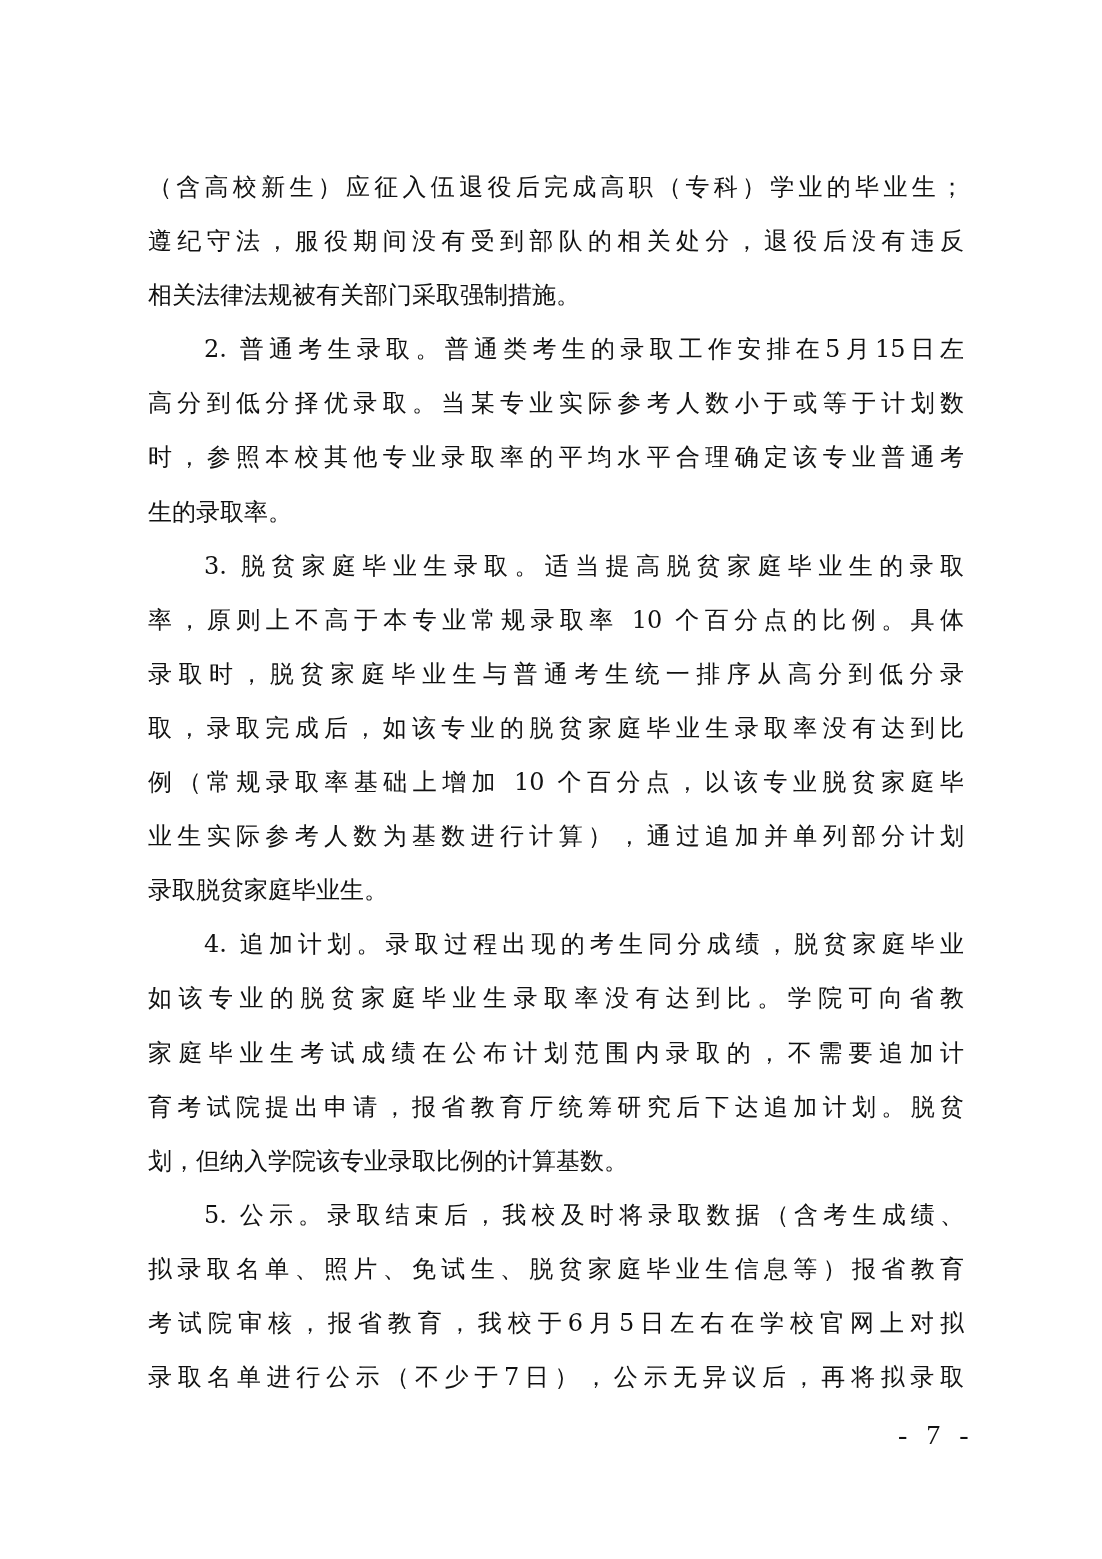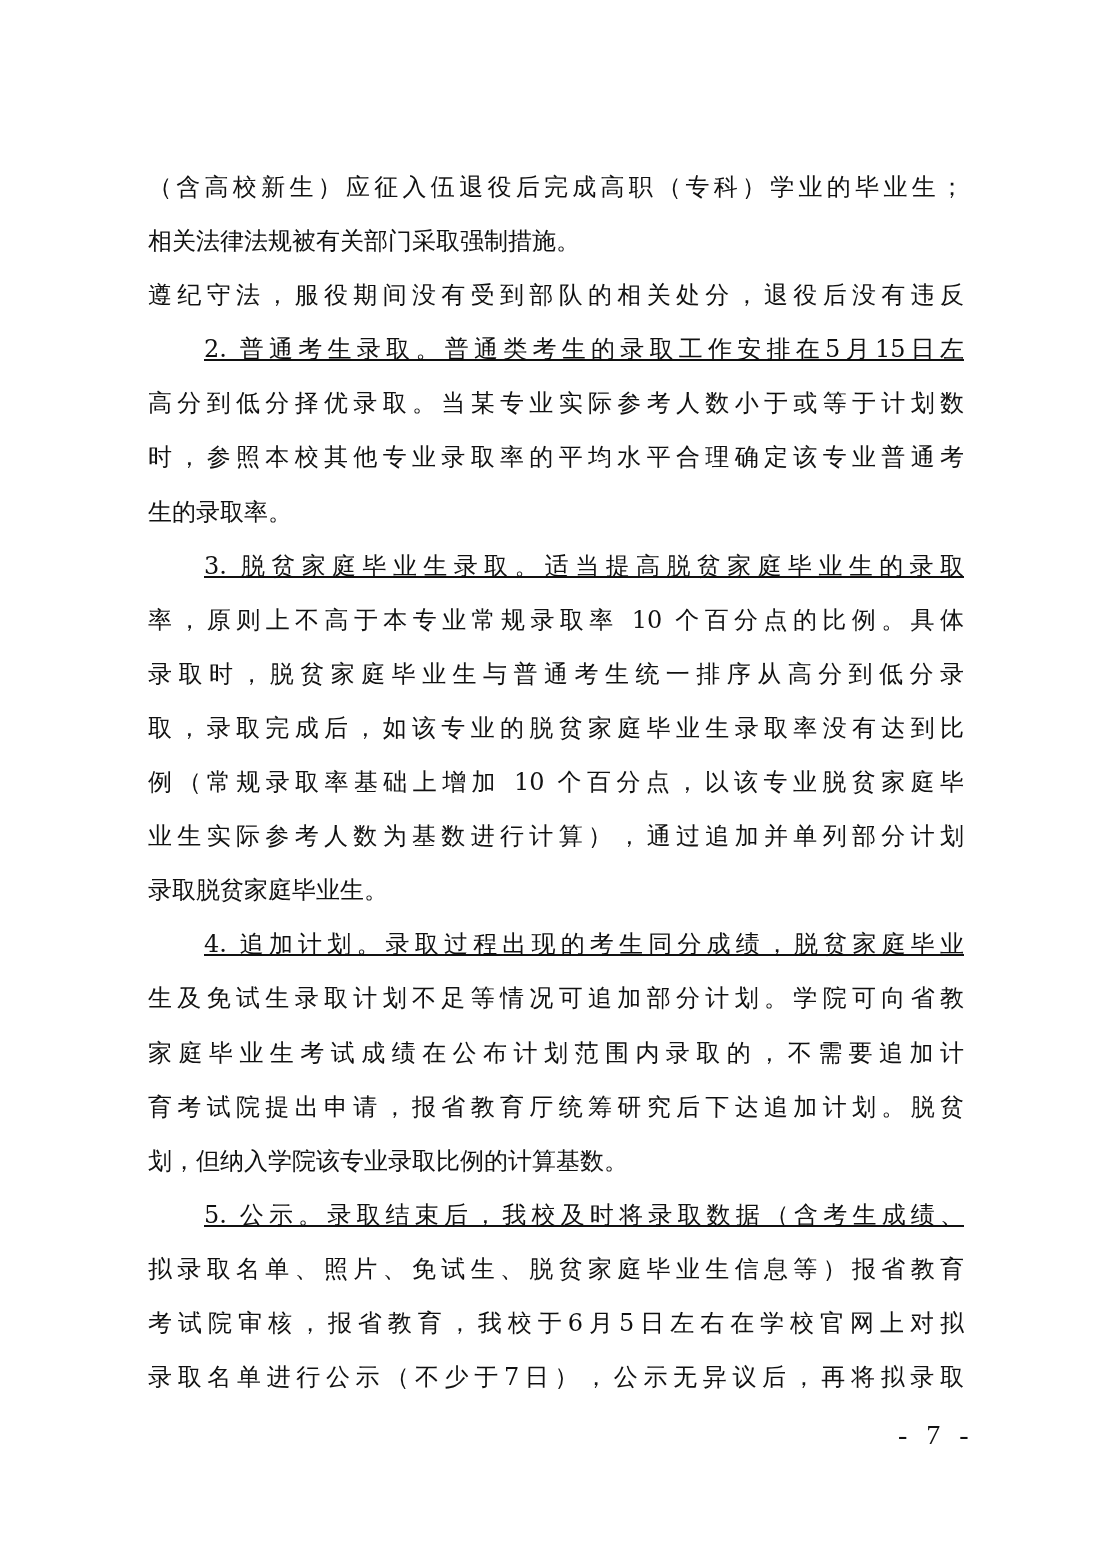--- a/index.html
+++ b/index.html
@@ -28,41 +28,40 @@
       white-space: nowrap;
       text-align: justify;
       text-align-last: justify;
       letter-spacing: 0;
     }
     .line.last {
       text-align-last: left;
     }
     .line.indent {
       padding-left: 56px;
-      text-decoration: underline;
     }
     .page-number {
       position: absolute;
       left: 898px;
       top: 1418px;
       font-size: 28px;
       line-height: 34px;
       font-family: "Liberation Serif", "DejaVu Serif", serif;
       letter-spacing: 6px;
     }
   </style>
 </head>
 <body>
 
 <div class="page">
 
   <div>
     <div class="line">（含高校新生）应征入伍退役后完成高职（专科）学业的毕业生；</div>
+    <div class="line">遵纪守法，服役期间没有受到部队的相关处分，退役后没有违反</div>
     <div class="line last">相关法律法规被有关部门采取强制措施。</div>
-    <div class="line">遵纪守法，服役期间没有受到部队的相关处分，退役后没有违反</div>
   </div>
 
   <div>
     <div class="line indent">2. 普通考生录取。普通类考生的录取工作安排在5月15日左</div>
     <div class="line">高分到低分择优录取。当某专业实际参考人数小于或等于计划数</div>
     <div class="line">时，参照本校其他专业录取率的平均水平合理确定该专业普通考</div>
     <div class="line last">生的录取率。</div>
   </div>
 
   <div>
@@ -70,21 +69,21 @@
     <div class="line">率，原则上不高于本专业常规录取率 10 个百分点的比例。具体</div>
     <div class="line">录取时，脱贫家庭毕业生与普通考生统一排序从高分到低分录</div>
     <div class="line">取，录取完成后，如该专业的脱贫家庭毕业生录取率没有达到比</div>
     <div class="line">例（常规录取率基础上增加 10 个百分点，以该专业脱贫家庭毕</div>
     <div class="line">业生实际参考人数为基数进行计算），通过追加并单列部分计划</div>
     <div class="line last">录取脱贫家庭毕业生。</div>
   </div>
 
   <div>
     <div class="line indent">4. 追加计划。录取过程出现的考生同分成绩，脱贫家庭毕业</div>
-    <div class="line">生及免试生录取计划不足等情况可追加部分计划。学院可向省教</div>
+    <div class="line">如该专业的脱贫家庭毕业生录取率没有达到比。学院可向省教</div>
     <div class="line">家庭毕业生考试成绩在公布计划范围内录取的，不需要追加计</div>
     <div class="line">育考试院提出申请，报省教育厅统筹研究后下达追加计划。脱贫</div>
     <div class="line last">划，但纳入学院该专业录取比例的计算基数。</div>
   </div>
 
   <div>
     <div class="line indent">5. 公示。录取结束后，我校及时将录取数据（含考生成绩、</div>
     <div class="line">拟录取名单、照片、免试生、脱贫家庭毕业生信息等）报省教育</div>
     <div class="line">考试院审核，报省教育，我校于6月5日左右在学校官网上对拟</div>
     <div class="line">录取名单进行公示（不少于7日），公示无异议后，再将拟录取</div>

